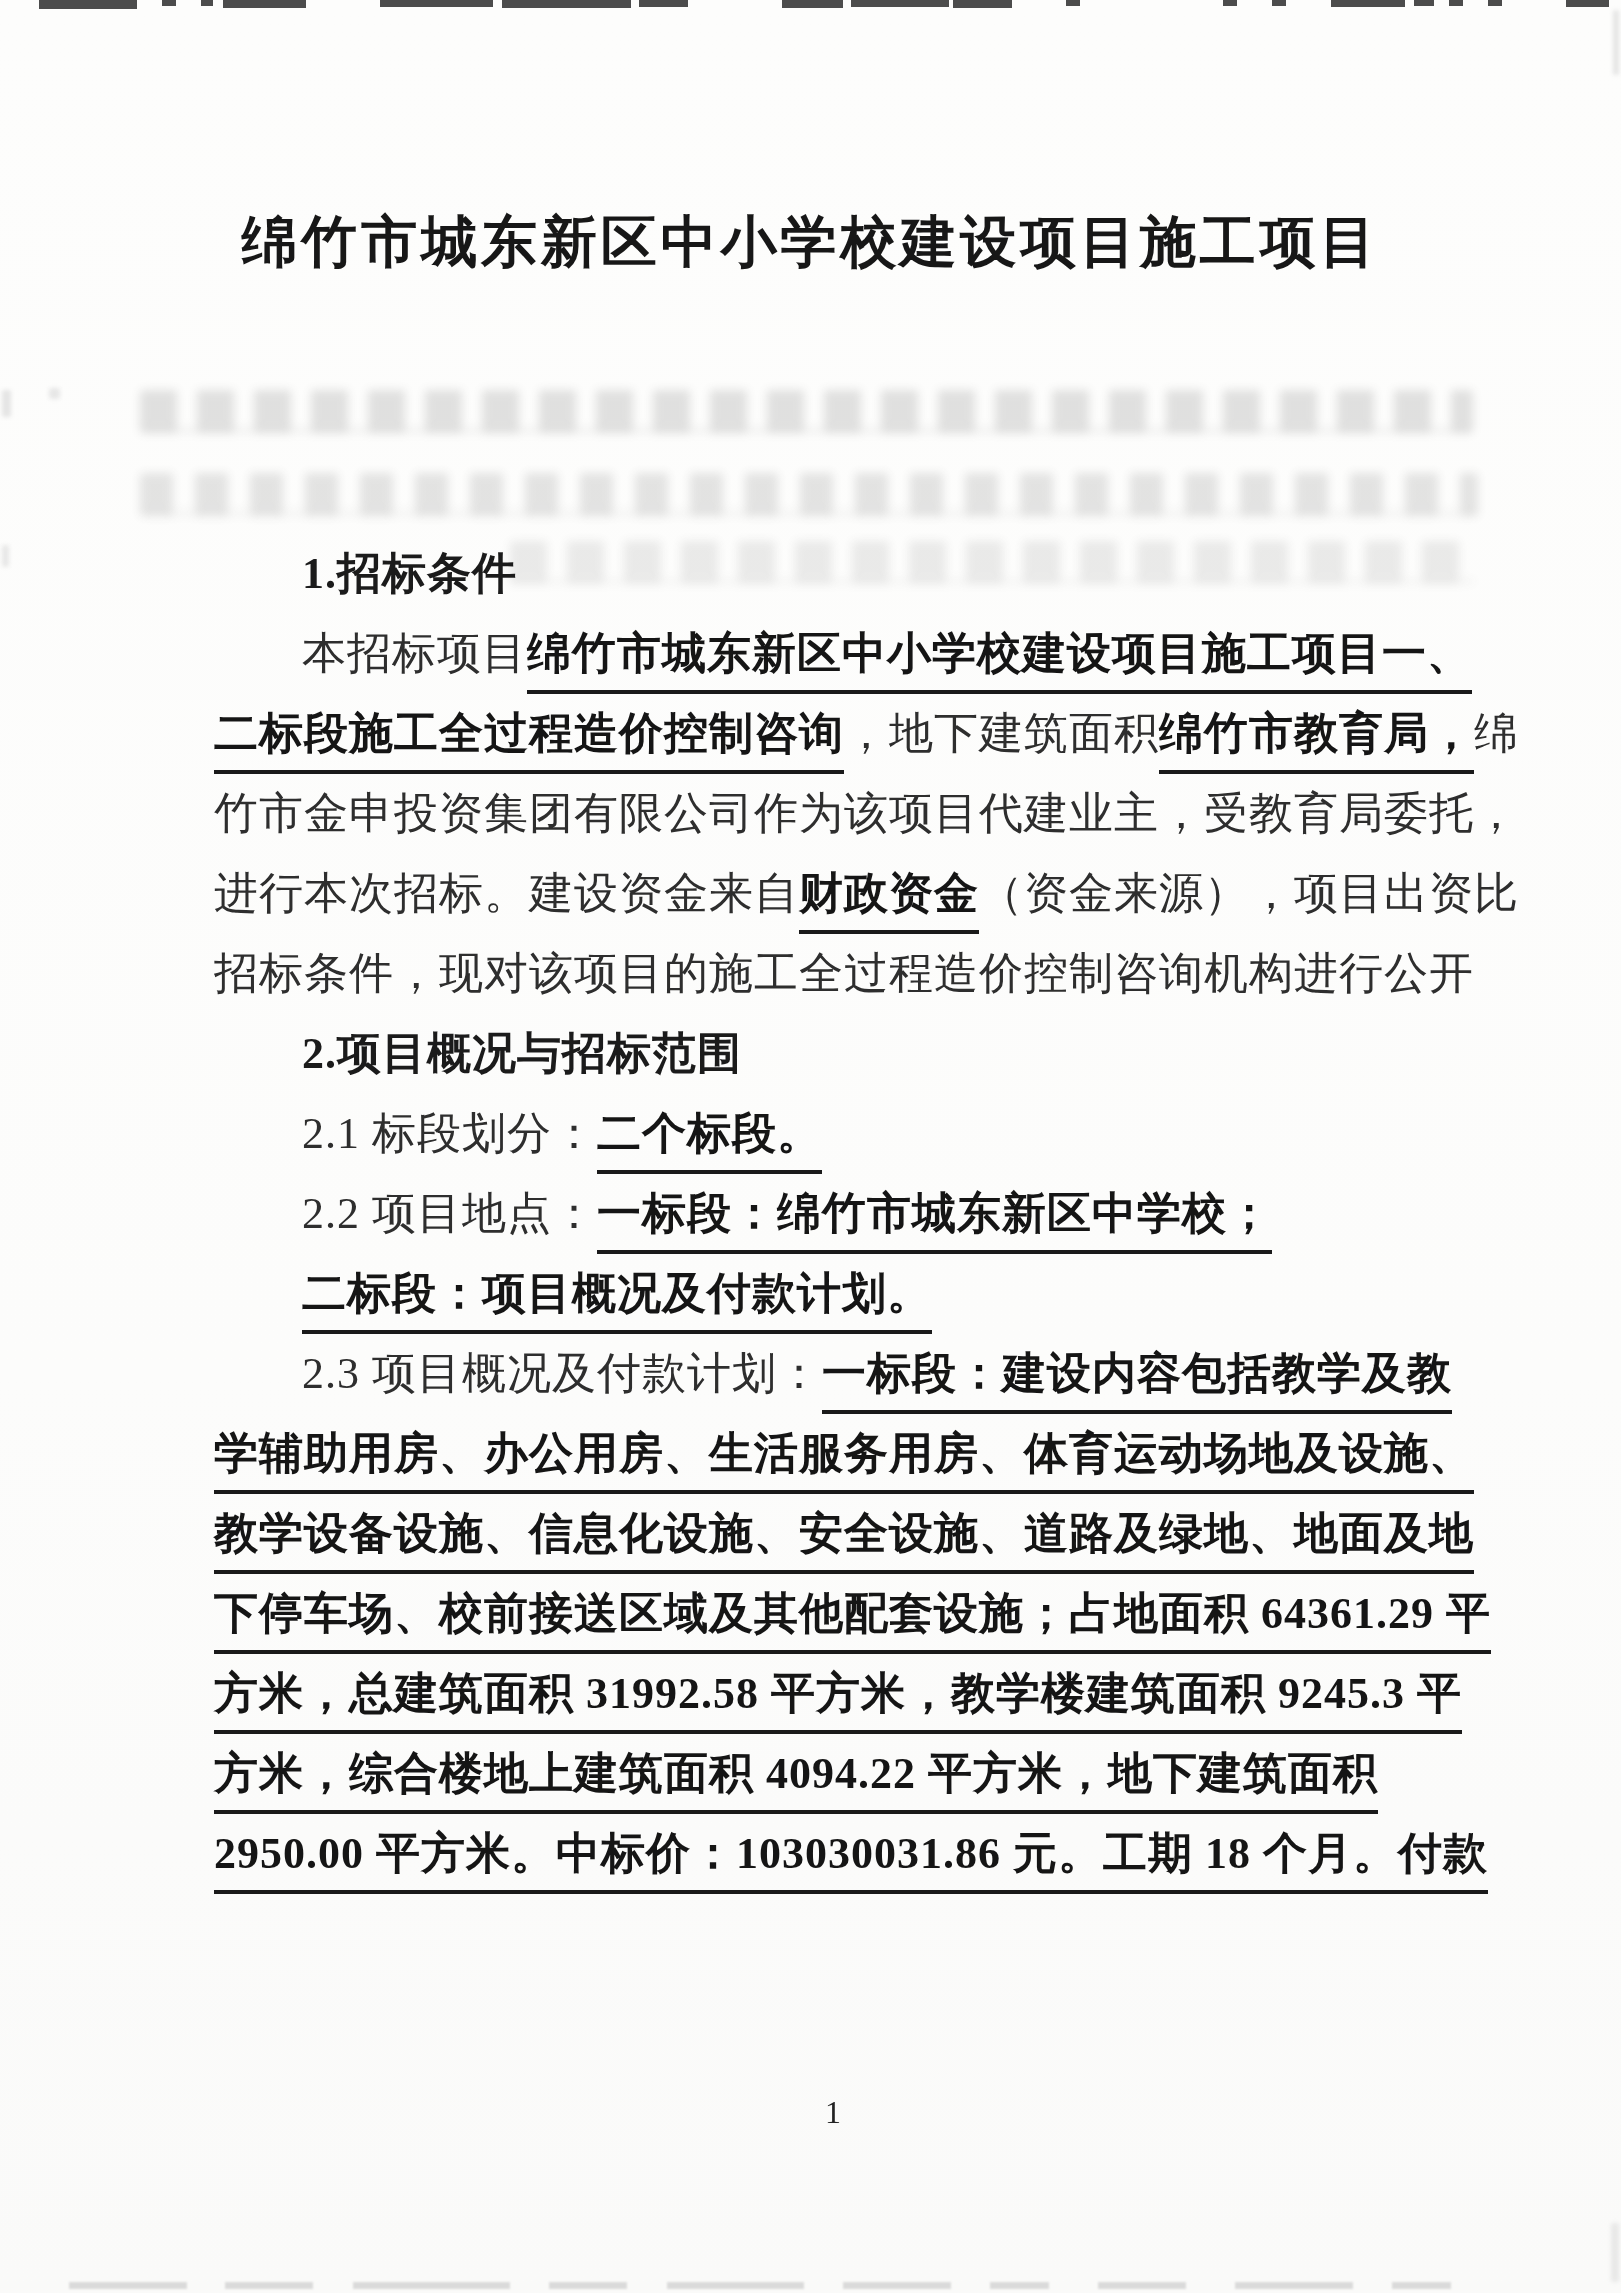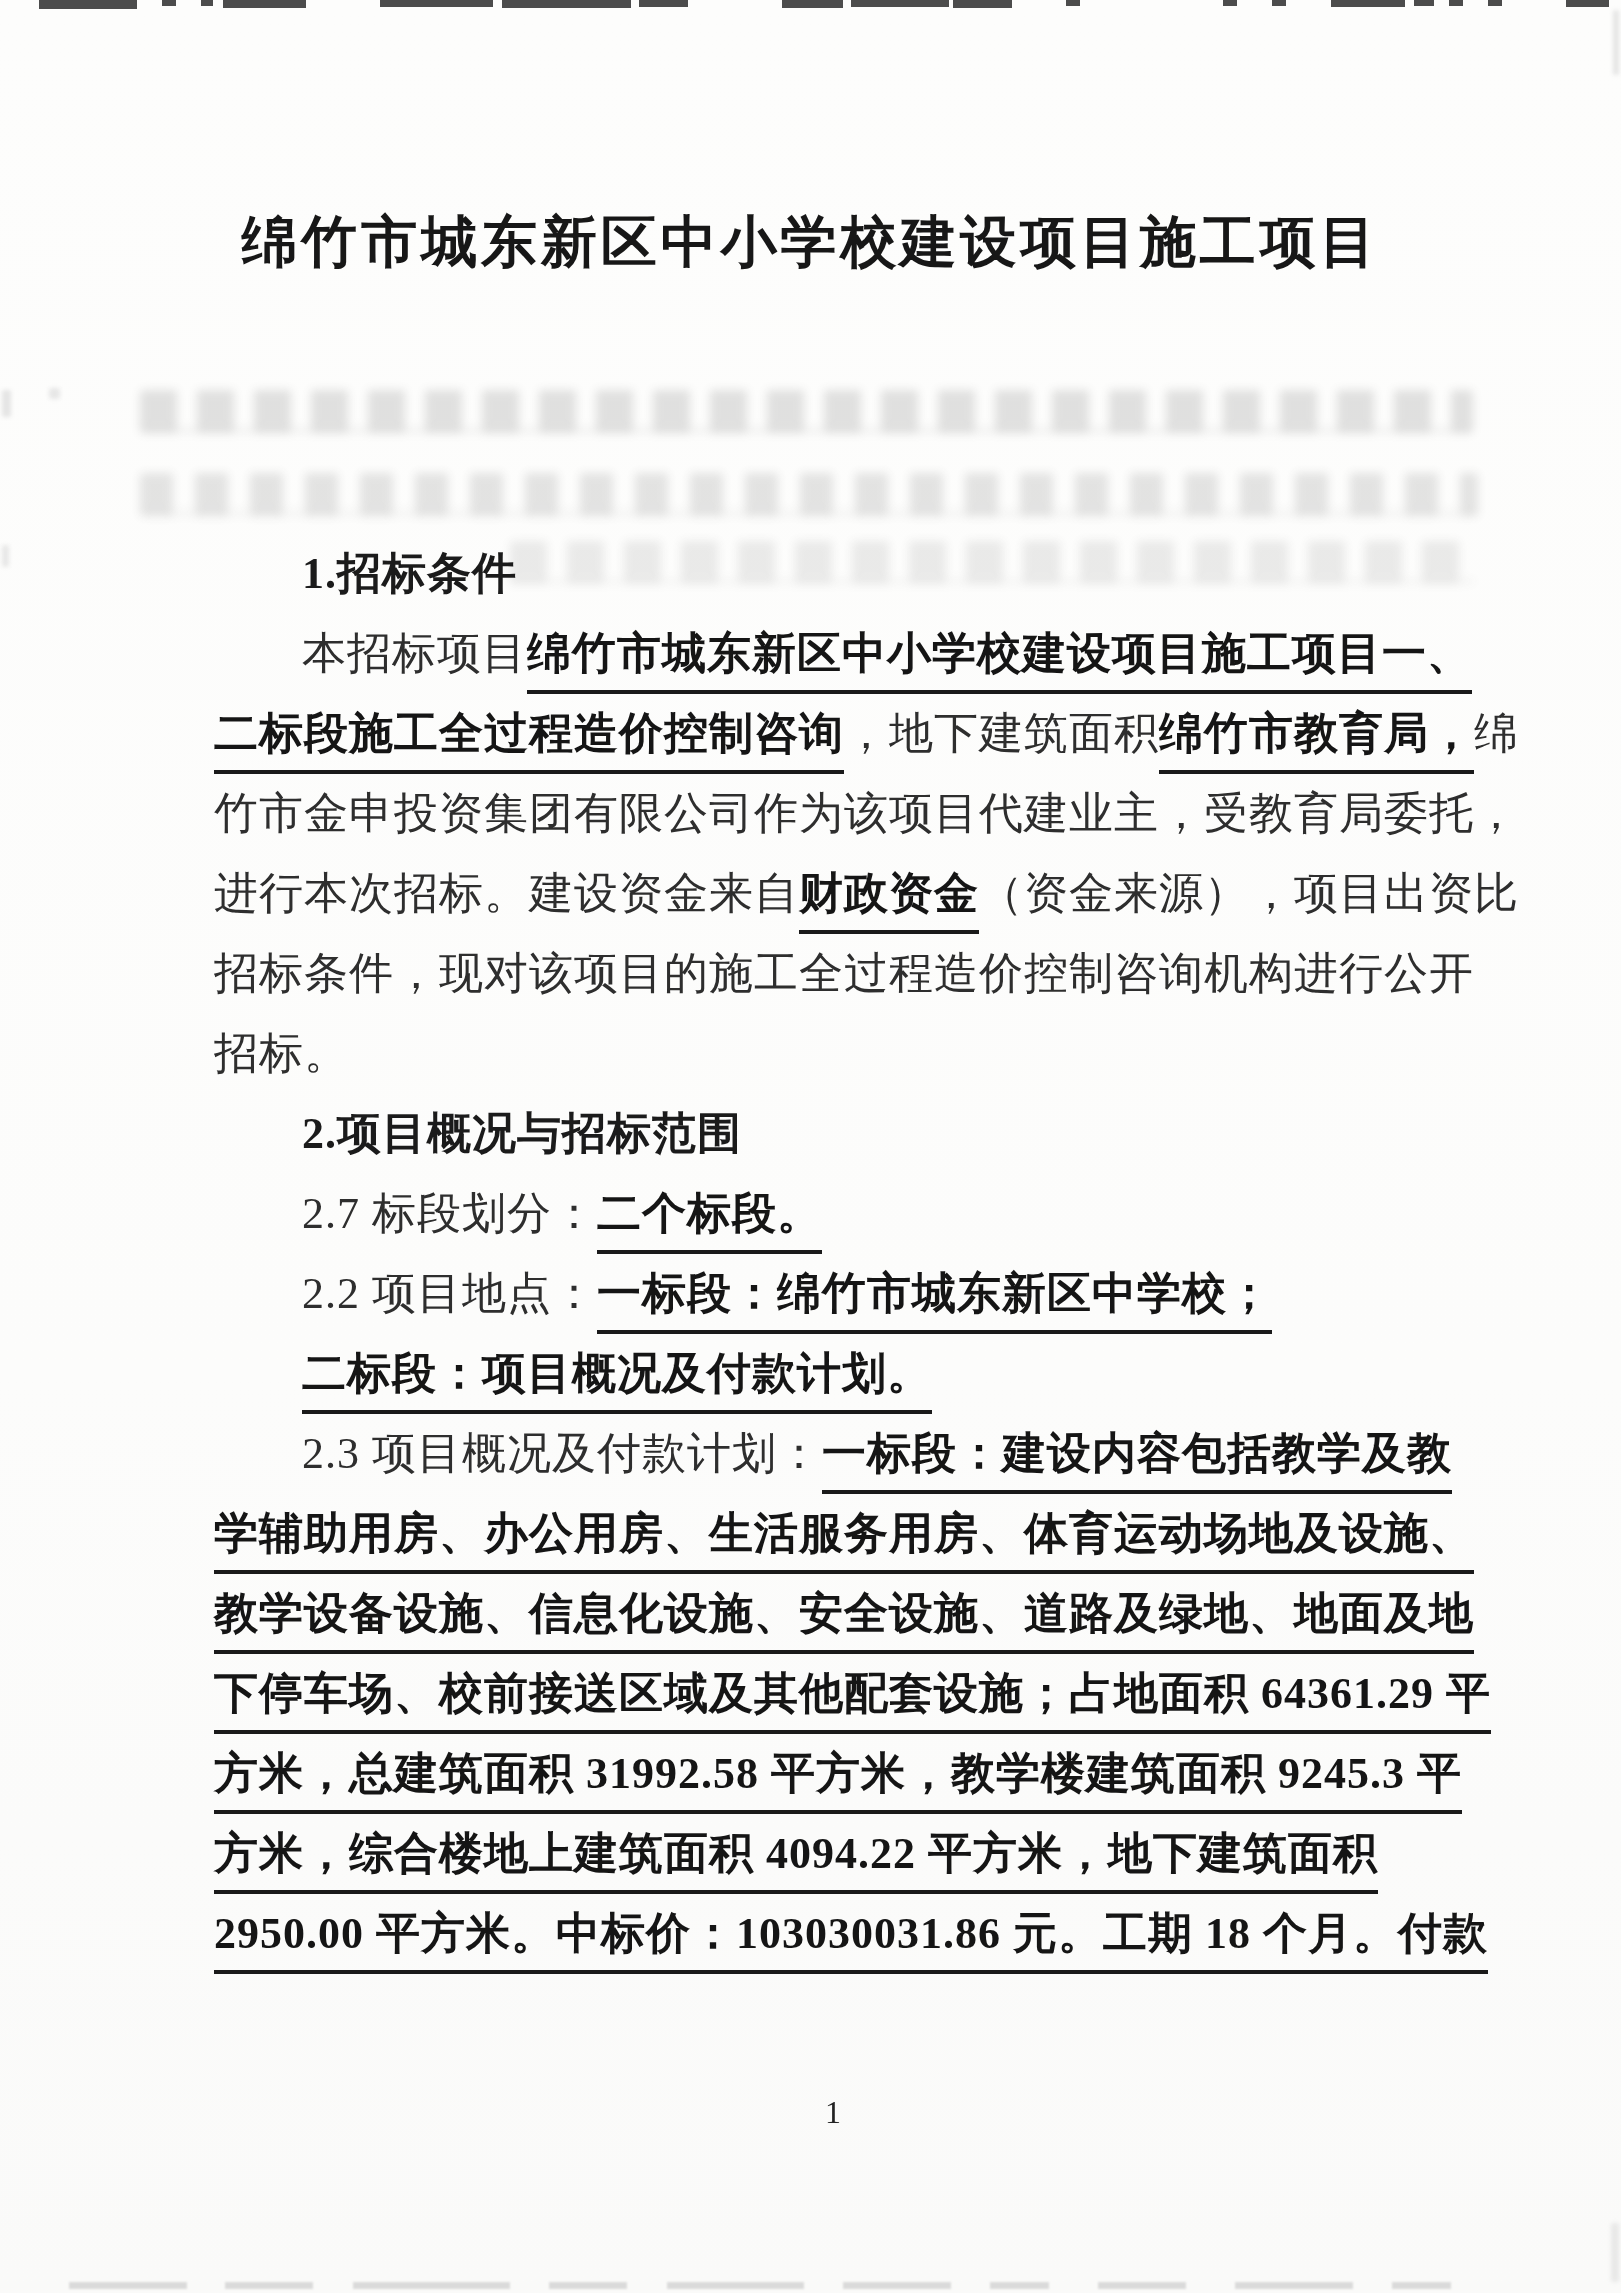--- a/index.html
+++ b/index.html
@@ -99,23 +99,22 @@
 
   <div class="doc-title title-l1">绵竹市城东新区中小学校建设项目施工项目</div>
 
   <div class="body-lines">
       <div class="line indent"><span class="seg-h">1.招标条件</span></div>
       <div class="line indent"><span class="seg-n">本招标项目</span><span class="seg-bu">绵竹市城东新区中小学校建设项目施工项目一、</span></div>
       <div class="line"><span class="seg-bu">二标段施工全过程造价控制咨询</span><span class="seg-n">，地下建筑面积</span><span class="seg-bu">绵竹市教育局，</span><span class="seg-n">绵</span></div>
       <div class="line"><span class="seg-n">竹市金申投资集团有限公司作为该项目代建业主，受教育局委托，</span></div>
       <div class="line"><span class="seg-n">进行本次招标。建设资金来自</span><span class="seg-bu">财政资金</span><span class="seg-n">（资金来源），项目出资比</span></div>
       <div class="line"><span class="seg-n">招标条件，现对该项目的施工全过程造价控制咨询机构进行公开</span></div>
-      <div class="line"><span class="seg-n">招标。</span></div>
       <div class="line indent"><span class="seg-h">2.项目概况与招标范围</span></div>
-      <div class="line indent"><span class="seg-n">2.7 标段划分：</span><span class="seg-bu">二个标段。</span></div>
+      <div class="line indent"><span class="seg-n">2.1 标段划分：</span><span class="seg-bu">二个标段。</span></div>
       <div class="line indent"><span class="seg-n">2.2 项目地点：</span><span class="seg-bu">一标段：绵竹市城东新区中学校；</span></div>
       <div class="line indent"><span class="seg-bu">二标段：项目概况及付款计划。</span></div>
       <div class="line indent"><span class="seg-n">2.3 项目概况及付款计划：</span><span class="seg-bu">一标段：建设内容包括教学及教</span></div>
       <div class="line"><span class="seg-bu">学辅助用房、办公用房、生活服务用房、体育运动场地及设施、</span></div>
       <div class="line"><span class="seg-bu">教学设备设施、信息化设施、安全设施、道路及绿地、地面及地</span></div>
       <div class="line"><span class="seg-bu">下停车场、校前接送区域及其他配套设施；占地面积 64361.29 平</span></div>
       <div class="line"><span class="seg-bu">方米，总建筑面积 31992.58 平方米，教学楼建筑面积 9245.3 平</span></div>
       <div class="line"><span class="seg-bu">方米，综合楼地上建筑面积 4094.22 平方米，地下建筑面积</span></div>
       <div class="line"><span class="seg-bu">2950.00 平方米。中标价：103030031.86 元。工期 18 个月。付款</span></div>
     </div>

